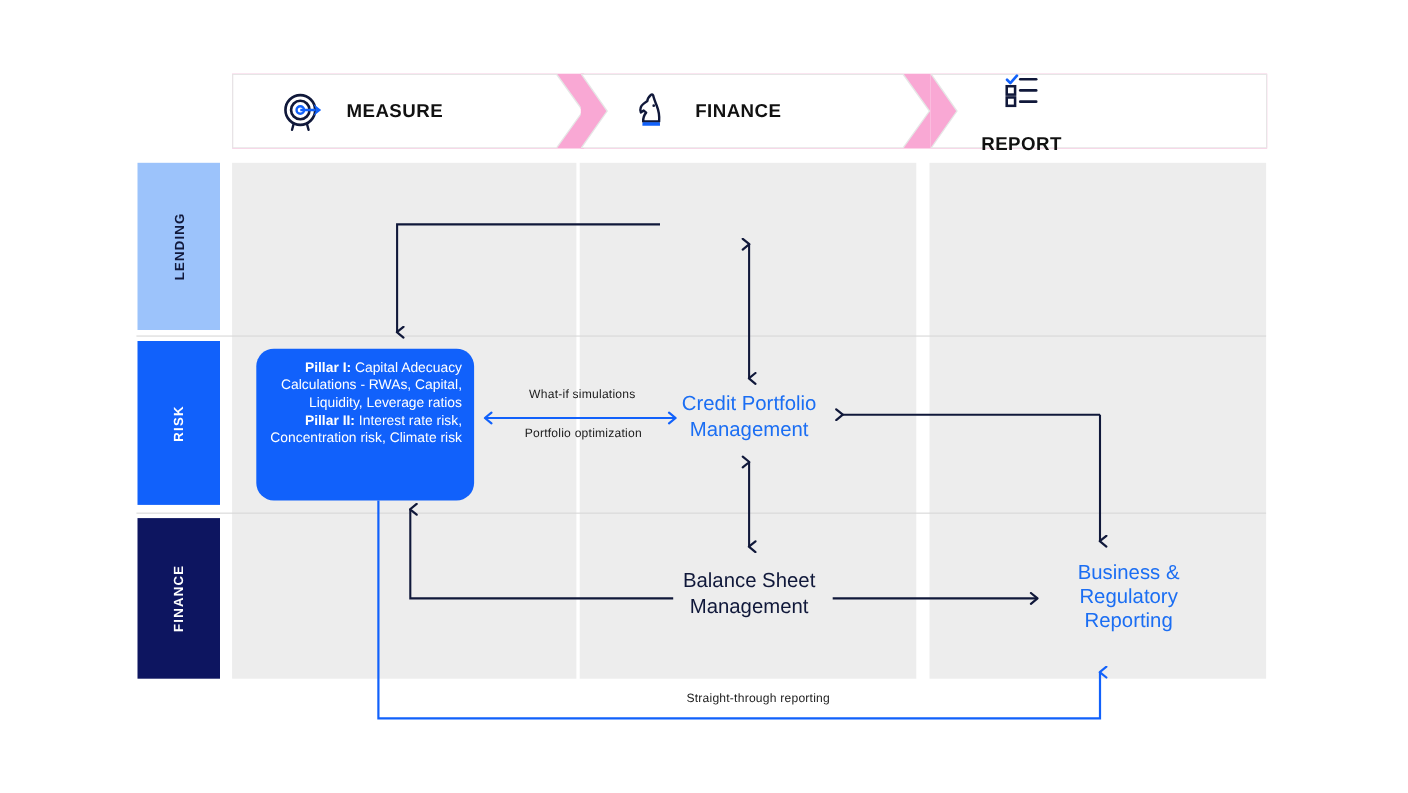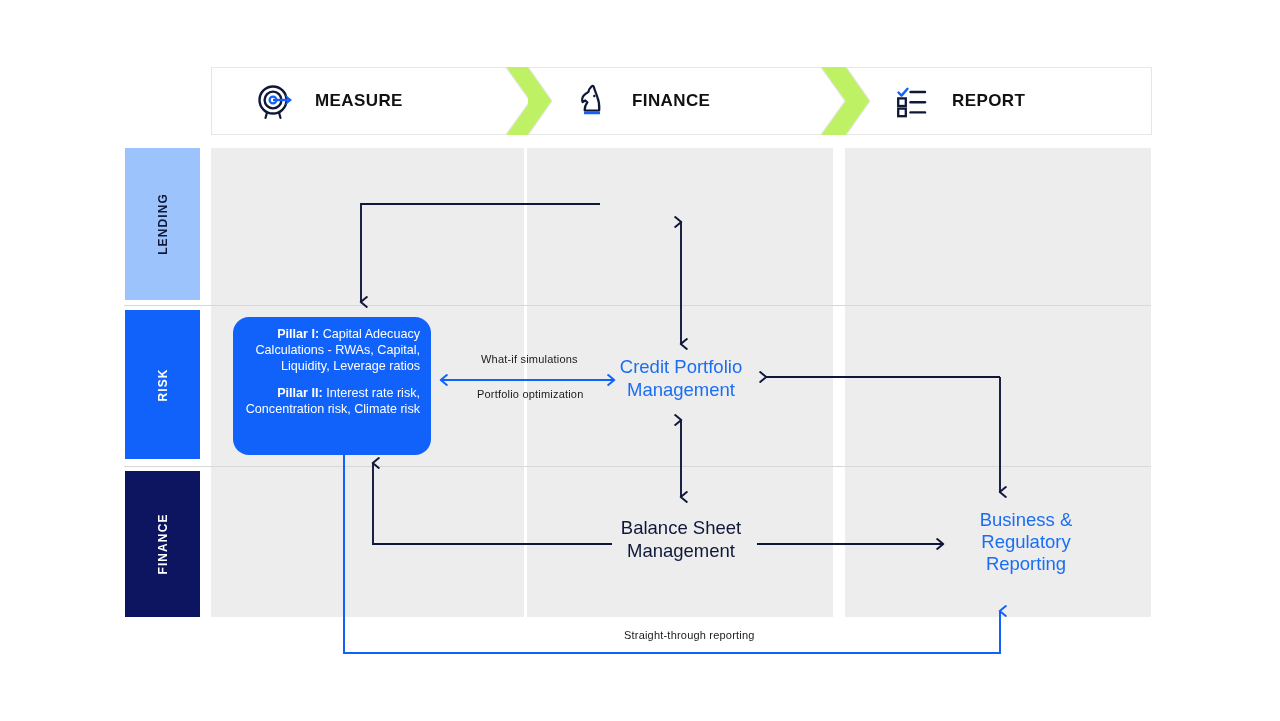--- a/index.html
+++ b/index.html
@@ -18,21 +18,21 @@
     position: absolute;
     left: 0; top: 0;
     width: 1280px;
     height: 721px;
   }
 
   
   .phase {
     position: absolute;
     height: 68px;
-    background: #bef264;
+    background: #f9a8d4;
     display: flex;
     align-items: center;
     box-sizing: border-box;
   }
   .phase-inner {
     display: flex;
     align-items: center;
     gap: 20px;
     padding-left: 44px;
   }
@@ -93,21 +93,21 @@
     background: #1161fb;
     border-radius: 16px;
     color: #ffffff;
     box-sizing: border-box;
     padding: 9px 11px 8px 11px;
     text-align: right;
     font-size: 12.6px;
     line-height: 16px;
   }
   #pillar-card p { margin: 0; }
-  #pillar-card p + p { margin-top: 11px; }
+  #pillar-card p + p { }
   #pillar-card b { font-weight: bold; }
 
   
   .node {
     position: absolute;
     text-align: center;
     line-height: 23px;
   }
   .node-dark {
     color: #10183a;
@@ -176,21 +176,21 @@
         </svg>
       </span>
       <span class="phase-label">FINANCE</span>
     </div>
   </div>
 
   <div class="phase" style="left:846px; top:67px; width:306px;">
     <svg width="306" height="68" viewBox="0 0 306 68" style="position:absolute;left:0;top:0;">
       <path d="M0.5,0.5 H305.5 V67.5 H0.5 L24,34 Z" fill="#ffffff" stroke="#e6e6e6" stroke-width="1.2"></path>
     </svg>
-    <div class="phase-inner" style="position:relative; padding-left:46px;">
+    <div class="phase-inner" style="position:relative; padding-left:46px;flex-direction:column;">
       <span class="phase-icon">
         <svg viewBox="0 0 40 40" width="40" height="40">
           <path d="M6.5,11.5 L9.5,14.6 L15.5,7.8" fill="none" stroke="#1161fb" stroke-width="2.4" stroke-linecap="round" stroke-linejoin="round"></path>
           <line x1="18.5" y1="11.0" x2="33" y2="11.0" stroke="#10183a" stroke-width="2.4" stroke-linecap="round"></line>
           <rect x="6.2" y="17.4" width="7.6" height="7.6" fill="none" stroke="#10183a" stroke-width="2.3"></rect>
           <line x1="18.5" y1="21.2" x2="33" y2="21.2" stroke="#10183a" stroke-width="2.4" stroke-linecap="round"></line>
           <rect x="6.2" y="27.6" width="7.6" height="7.6" fill="none" stroke="#10183a" stroke-width="2.3"></rect>
           <line x1="18.5" y1="31.4" x2="33" y2="31.4" stroke="#10183a" stroke-width="2.4" stroke-linecap="round"></line>
         </svg>
       </span>

